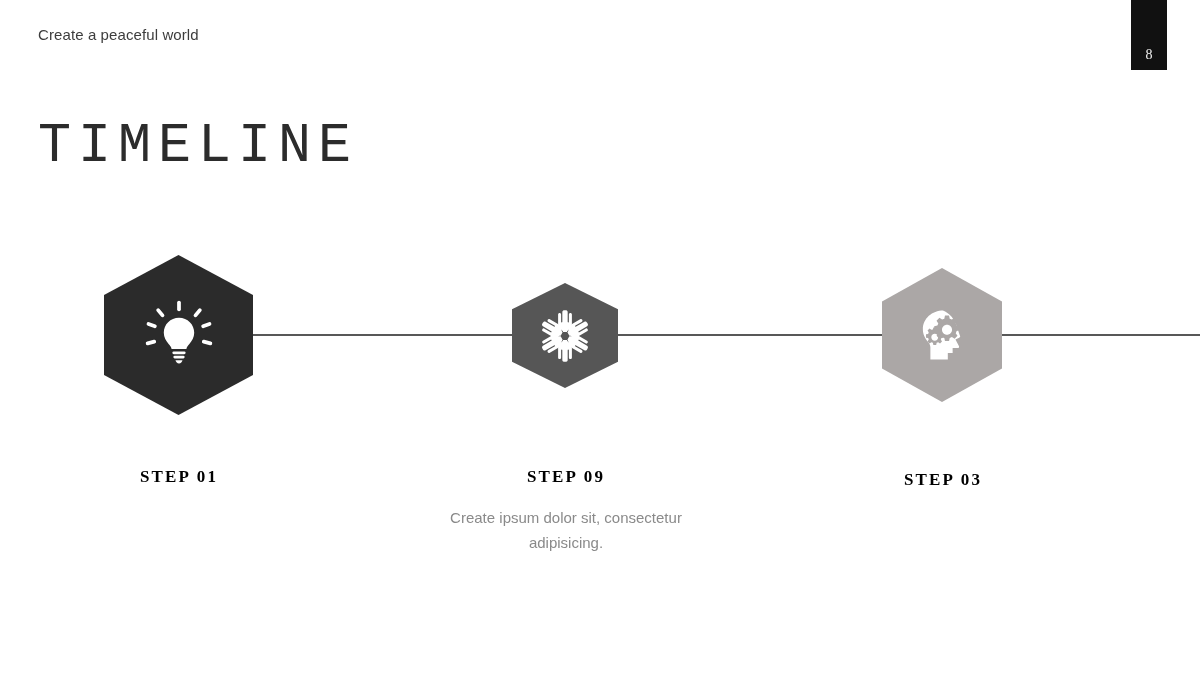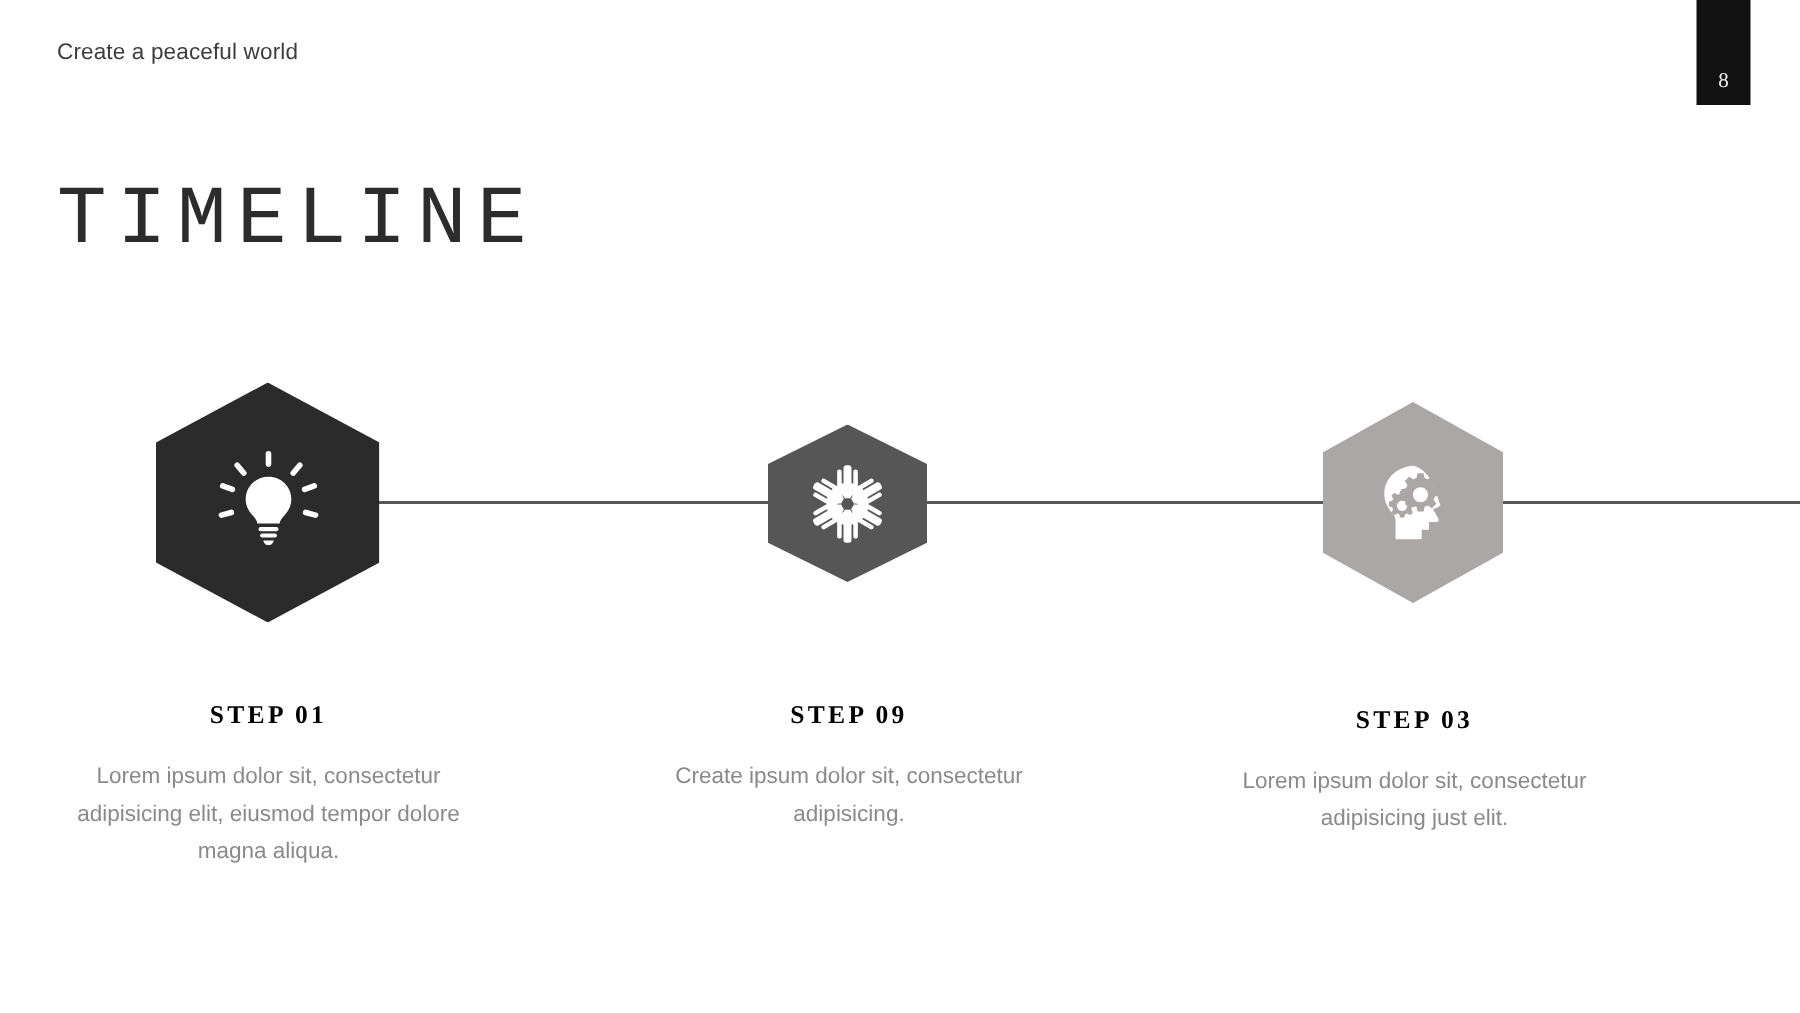--- a/index.html
+++ b/index.html
@@ -134,26 +134,24 @@
         <g fill="#aba7a6">
           <path d="M53.5 25.2l1-4.8h6.2l1 4.8 3.3 1.4 4.1-2.7 4.4 4.4-2.7 4.1 1.4 3.3 4.8 1v6.2l-4.8 1-1.4 3.3 2.7 4.1-4.4 4.4-4.1-2.7-3.3 1.4-1 4.8h-6.2l-1-4.8-3.3-1.4-4.1 2.7-4.4-4.4 2.7-4.1-1.4-3.3-4.8-1v-6.2l4.8-1 1.4-3.3-2.7-4.1 4.4-4.4 4.1 2.7 3.3-1.4zm4.1 9.3c-4.2 0-7.6 3.4-7.6 7.6s3.4 7.6 7.6 7.6 7.6-3.4 7.6-7.6-3.4-7.6-7.6-7.6z"></path>
           <path d="M36.2 41.8l.7-3.3h4.3l.7 3.3 2.3.9 2.8-1.8 3 3-1.8 2.8.9 2.3 3.3.7v4.3l-3.3.7-.9 2.3 1.8 2.8-3 3-2.8-1.8-2.3.9-.7 3.3h-4.3l-.7-3.3-2.3-.9-2.8 1.8-3-3 1.8-2.8-.9-2.3-3.3-.7V49l3.3-.7.9-2.3-1.8-2.8 3-3 2.8 1.8zm2.8 6.4c-2.9 0-5.2 2.3-5.2 5.2s2.3 5.2 5.2 5.2 5.2-2.3 5.2-5.2-2.3-5.2-5.2-5.2z"></path>
         </g>
       </svg>
     </span>
   </div>
 
   <div class="step step-1">
     <div class="step-title">STEP  01</div>
-    <div class="step-body">Lorem ipsum dolor sit, consectetur adipisicing elit, eiusmod tempor dolore magna aliqua.</div>
   </div>
 
   <div class="step step-2">
     <div class="step-title">STEP  09</div>
     <div class="step-body">Create ipsum dolor sit, consectetur adipisicing.</div>
   </div>
 
   <div class="step step-3">
     <div class="step-title">STEP  03</div>
-    <div class="step-body">Lorem ipsum dolor sit, consectetur adipisicing just elit.</div>
   </div>
 
 </div>
 
 </body></html>

